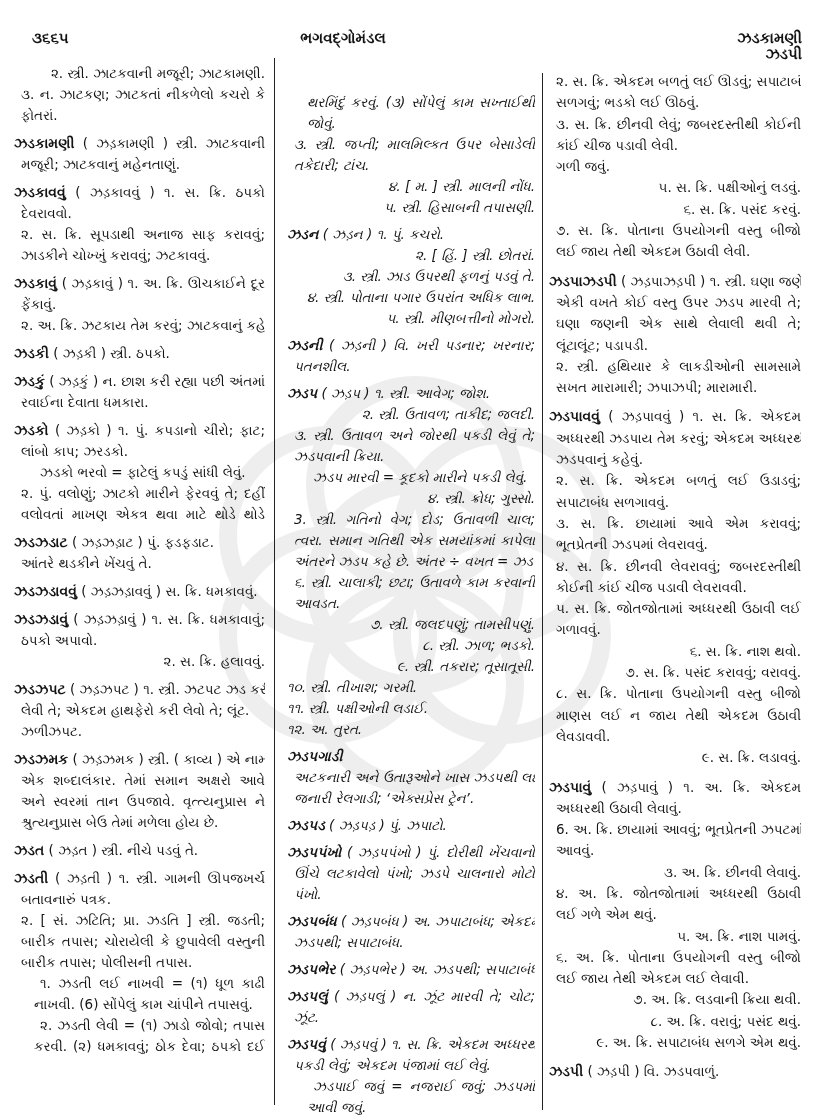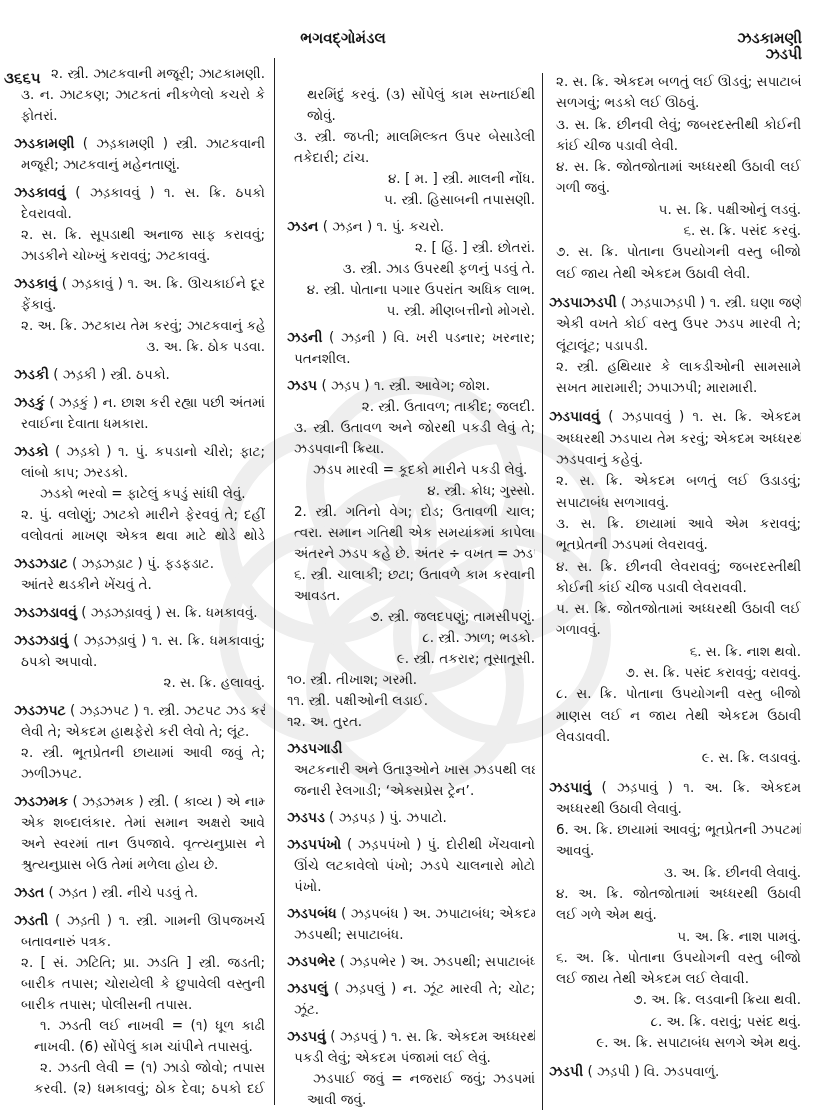--- a/index.html
+++ b/index.html
@@ -1,27 +1,27 @@
 <!DOCTYPE html>
 <html><head>
 <meta charset="utf-8">
 <style>
   html, body { margin: 0; padding: 0; background: #ffffff; }
   body { width: 825px; height: 1118px; position: relative; overflow: hidden;
          font-family: "DejaVu Sans", "Liberation Sans", sans-serif; color: #141414; }
   .watermark { position: absolute; left: 0; top: 0; width: 825px; height: 1118px; z-index: 0; pointer-events: none; }
   .hdr { position: absolute; top: 30px; font-weight: bold; font-size: 15px; line-height: 17px; z-index: 2; }
-  .hdr-page { left: 4px; margin-top: 40px; }
+  .hdr-page { left: 32px; }
   .hdr-title { left: 0; width: 686px; text-align: center; }
   .hdr-guide { right: 23px; text-align: right; }
   .hdr-guide div { line-height: 16px; }
   .divider { position: absolute; width: 1px; background: #222; z-index: 2; }
   .col { position: absolute; z-index: 2; font-size: 13.5px; }
   .col1 { left: 14px; top: 63px; width: 251px; --lh: 21px; --gap: 7px; }
-  .col2 { left: 287px; top: 84px; width: 248px; --lh: 21px; --gap: 6px; }
+  .col2 { left: 287px; top: 92px; width: 248px; font-style: italic; --lh: 21px; --gap: 6px; }
   .col3 { left: 549px; top: 71px; width: 252px; --lh: 21.3px; --gap: 8px; }
   .ln { height: var(--lh); line-height: var(--lh); white-space: nowrap; overflow: hidden; text-align: left; }
   .ln.j { text-align: justify; text-align-last: justify; }
   .ln.e { margin-top: var(--gap); }
   .ln.hw { padding-left: 0; }
   .ln.s  { padding-left: 7px; text-align: right; }
   .ln.c  { padding-left: 7px; }
   .ln.i  { padding-left: 26px; }
   .ln.ic { padding-left: 20px; }
   .hwd { font-weight: bold; font-size: 14px; }
@@ -57,38 +57,36 @@
   <div class="ln c"><span>ફોતરાં.</span></div>
   <div class="ln hw e j"><b class="hwd">ઝડકામણી</b><span> ( ઝડ઼કામણી ) સ્ત્રી. ઝાટકવાની</span></div>
   <div class="ln c"><span>મજૂરી; ઝાટકવાનું મહેનતાણું.</span></div>
   <div class="ln hw e j"><b class="hwd">ઝડકાવવું</b><span> ( ઝડ઼કાવવું ) ૧. સ. ક્રિ. ઠપકો</span></div>
   <div class="ln c"><span>દેવરાવવો.</span></div>
   <div class="ln s j"><span>૨. સ. ક્રિ. સૂપડાથી અનાજ સાફ કરાવવું;</span></div>
   <div class="ln c"><span>ઝાડકીને ચોખ્ખું કરાવવું; ઝટકાવવું.</span></div>
   <div class="ln hw e j"><b class="hwd">ઝડકાવું</b><span> ( ઝડ઼કાવું ) ૧. અ. ક્રિ. ઊચકાઈને દૂર</span></div>
   <div class="ln c"><span>ફેંકાવું.</span></div>
   <div class="ln s"><span>૨. અ. ક્રિ. ઝટકાય તેમ કરવું; ઝાટકવાનું કહેવું.</span></div>
-  <div class="ln s"><span>૩. અ. ક્રિ. ઠોક પડવા.</span></div>
   <div class="ln hw e"><b class="hwd">ઝડકી</b><span> ( ઝડ઼કી ) સ્ત્રી. ઠપકો.</span></div>
   <div class="ln hw e j"><b class="hwd">ઝડકું</b><span> ( ઝડ઼કું ) ન. છાશ કરી રહ્યા પછી અંતમાં</span></div>
   <div class="ln c"><span>રવાઈના દેવાતા ધમકારા.</span></div>
   <div class="ln hw e j"><b class="hwd">ઝડકો</b><span> ( ઝડ઼કો ) ૧. પું. કપડાનો ચીરો; ફાટ;</span></div>
   <div class="ln c"><span>લાંબો કાપ; ઝરડકો.</span></div>
   <div class="ln i"><span>ઝડકો ભરવો = ફાટેલું કપડું સાંધી લેવું.</span></div>
   <div class="ln s j"><span>૨. પું. વલોણું; ઝાટકો મારીને ફેરવવું તે; દહીં</span></div>
   <div class="ln c j"><span>વલોવતાં માખણ એકત્ર થવા માટે થોડે થોડે</span></div>
   <div class="ln hw e"><b class="hwd">ઝડઝડાટ</b><span> ( ઝડ઼ઝડ઼ાટ ) પું. ફડફડાટ.</span></div>
   <div class="ln c"><span>આંતરે થડકીને ખેંચવું તે.</span></div>
   <div class="ln hw e"><b class="hwd">ઝડઝડાવવું</b><span> ( ઝડ઼ઝડ઼ાવવું ) સ. ક્રિ. ધમકાવવું.</span></div>
   <div class="ln hw e j"><b class="hwd">ઝડઝડાવું</b><span> ( ઝડ઼ઝડ઼ાવું ) ૧. સ. ક્રિ. ધમકાવાવું;</span></div>
   <div class="ln c"><span>ઠપકો અપાવો.</span></div>
   <div class="ln s"><span>૨. સ. ક્રિ. હલાવવું.</span></div>
   <div class="ln hw e j"><b class="hwd">ઝડઝપટ</b><span> ( ઝડ઼ઝપટ ) ૧. સ્ત્રી. ઝટપટ ઝડ કરી</span></div>
   <div class="ln c"><span>લેવી તે; એકદમ હાથફેરો કરી લેવો તે; લૂંટ.</span></div>
-  <div class="ln s j"><span>૨. સ્ત્રી. ભૂતપ્રેતની છાયામાં આવી જવું તે;</span></div>
   <div class="ln c"><span>ઝળીઝપટ.</span></div>
   <div class="ln hw e j"><b class="hwd">ઝડઝમક</b><span> ( ઝડ઼ઝમક ) સ્ત્રી. ( કાવ્ય ) એ નામનો</span></div>
   <div class="ln c j"><span>એક શબ્દાલંકાર. તેમાં સમાન અક્ષરો આવે</span></div>
   <div class="ln c j"><span>અને સ્વરમાં તાન ઉપજાવે. વૃત્ત્યનુપ્રાસ ને</span></div>
   <div class="ln c"><span>શ્રુત્યનુપ્રાસ બેઉ તેમાં મળેલા હોય છે.</span></div>
   <div class="ln hw e"><b class="hwd">ઝડત</b><span> ( ઝડ઼ત ) સ્ત્રી. નીચે પડવું તે.</span></div>
   <div class="ln hw e j"><b class="hwd">ઝડતી</b><span> ( ઝડ઼તી ) ૧. સ્ત્રી. ગામની ઊપજખર્ચ</span></div>
   <div class="ln c"><span>બતાવનારું પત્રક.</span></div>
   <div class="ln s j"><span>૨. [ સં. ઝટિતિ; પ્રા. ઝડતિ ] સ્ત્રી. જડતી;</span></div>
   <div class="ln c j"><span>બારીક તપાસ; ચોરાયેલી કે છુપાવેલી વસ્તુની</span></div>
@@ -112,21 +110,21 @@
   <div class="ln s"><span>૪. સ્ત્રી. પોતાના પગાર ઉપરાંત અધિક લાભ.</span></div>
   <div class="ln s"><span>૫. સ્ત્રી. મીણબત્તીનો મોગરો.</span></div>
   <div class="ln hw e j"><b class="hwd">ઝડની</b><span> ( ઝડ઼ની ) વિ. ખરી પડનાર; ખરનાર;</span></div>
   <div class="ln c"><span>પતનશીલ.</span></div>
   <div class="ln hw e"><b class="hwd">ઝડપ</b><span> ( ઝડ઼પ ) ૧. સ્ત્રી. આવેગ; જોશ.</span></div>
   <div class="ln s"><span>૨. સ્ત્રી. ઉતાવળ; તાકીદ; જલદી.</span></div>
   <div class="ln s j"><span>૩. સ્ત્રી. ઉતાવળ અને જોરથી પકડી લેવું તે;</span></div>
   <div class="ln c"><span>ઝડપવાની ક્રિયા.</span></div>
   <div class="ln i"><span>ઝડપ મારવી = કૂદકો મારીને પકડી લેવું.</span></div>
   <div class="ln s"><span>૪. સ્ત્રી. ક્રોધ; ગુસ્સો.</span></div>
-  <div class="ln s j"><span>2. સ્ત્રી. ગતિનો વેગ; દોડ; ઉતાવળી ચાલ;</span></div>
+  <div class="ln s j"><span>3. સ્ત્રી. ગતિનો વેગ; દોડ; ઉતાવળી ચાલ;</span></div>
   <div class="ln c j"><span>ત્વરા. સમાન ગતિથી એક સમયાંકમાં કાપેલા</span></div>
   <div class="ln c"><span>અંતરને ઝડપ કહે છે. અંતર ÷ વખત = ઝડપ.</span></div>
   <div class="ln s j"><span>૬. સ્ત્રી. ચાલાકી; છટા; ઉતાવળે કામ કરવાની</span></div>
   <div class="ln c"><span>આવડત.</span></div>
   <div class="ln s"><span>૭. સ્ત્રી. જલદપણું; તામસીપણું.</span></div>
   <div class="ln s"><span>૮. સ્ત્રી. ઝાળ; ભડકો.</span></div>
   <div class="ln s"><span>૯. સ્ત્રી. તકરાર; તૂસાતૂસી.</span></div>
   <div class="ln hw"><span>૧૦. સ્ત્રી. તીખાશ; ગરમી.</span></div>
   <div class="ln hw"><span>૧૧. સ્ત્રી. પક્ષીઓની લડાઈ.</span></div>
   <div class="ln hw"><span>૧૨. અ. તુરત.</span></div>
@@ -146,28 +144,28 @@
   <div class="ln c"><span>પકડી લેવું; એકદમ પંજામાં લઈ લેવું.</span></div>
   <div class="ln i j"><span>ઝડપાઈ જવું = નજરાઈ જવું; ઝડપમાં</span></div>
   <div class="ln ic"><span>આવી જવું.</span></div>
 </div>
 
 <div class="col col3">
   <div class="ln s j"><span>૨. સ. ક્રિ. એકદમ બળતું લઈ ઊડવું; સપાટાબંધ</span></div>
   <div class="ln c"><span>સળગવું; ભડકો લઈ ઊઠવું.</span></div>
   <div class="ln s j"><span>૩. સ. ક્રિ. છીનવી લેવું; જબરદસ્તીથી કોઈની</span></div>
   <div class="ln c"><span>કાંઈ ચીજ પડાવી લેવી.</span></div>
-  <div class="ln s j"><span>૪. સ. ક્રિ. જોતજોતામાં અધ્ધરથી ઉઠાવી લઈ</span></div>
   <div class="ln c"><span>ગળી જવું.</span></div>
   <div class="ln s"><span>૫. સ. ક્રિ. પક્ષીઓનું લડવું.</span></div>
   <div class="ln s"><span>૬. સ. ક્રિ. પસંદ કરવું.</span></div>
   <div class="ln s j"><span>૭. સ. ક્રિ. પોતાના ઉપયોગની વસ્તુ બીજો</span></div>
   <div class="ln c"><span>લઈ જાય તેથી એકદમ ઉઠાવી લેવી.</span></div>
   <div class="ln hw e j"><b class="hwd">ઝડપાઝડપી</b><span> ( ઝડ઼પાઝડ઼પી ) ૧. સ્ત્રી. ઘણા જણે</span></div>
   <div class="ln c j"><span>એકી વખતે કોઈ વસ્તુ ઉપર ઝડપ મારવી તે;</span></div>
+  <div class="ln c j"><span>ઘણા જણની એક સાથે લેવાલી થવી તે;</span></div>
   <div class="ln c"><span>લૂંટાલૂંટ; પડાપડી.</span></div>
   <div class="ln s j"><span>૨. સ્ત્રી. હથિયાર કે લાકડીઓની સામસામે</span></div>
   <div class="ln c"><span>સખત મારામારી; ઝપાઝપી; મારામારી.</span></div>
   <div class="ln hw e j"><b class="hwd">ઝડપાવવું</b><span> ( ઝડ઼પાવવું ) ૧. સ. ક્રિ. એકદમ</span></div>
   <div class="ln c j"><span>અધ્ધરથી ઝડપાય તેમ કરવું; એકદમ અધ્ધરથી</span></div>
   <div class="ln c"><span>ઝડપવાનું કહેવું.</span></div>
   <div class="ln s j"><span>૨. સ. ક્રિ. એકદમ બળતું લઈ ઉડાડવું;</span></div>
   <div class="ln c"><span>સપાટાબંધ સળગાવવું.</span></div>
   <div class="ln s j"><span>૩. સ. ક્રિ. છાયામાં આવે એમ કરાવવું;</span></div>
   <div class="ln c"><span>ભૂતપ્રેતની ઝડપમાં લેવરાવવું.</span></div>

